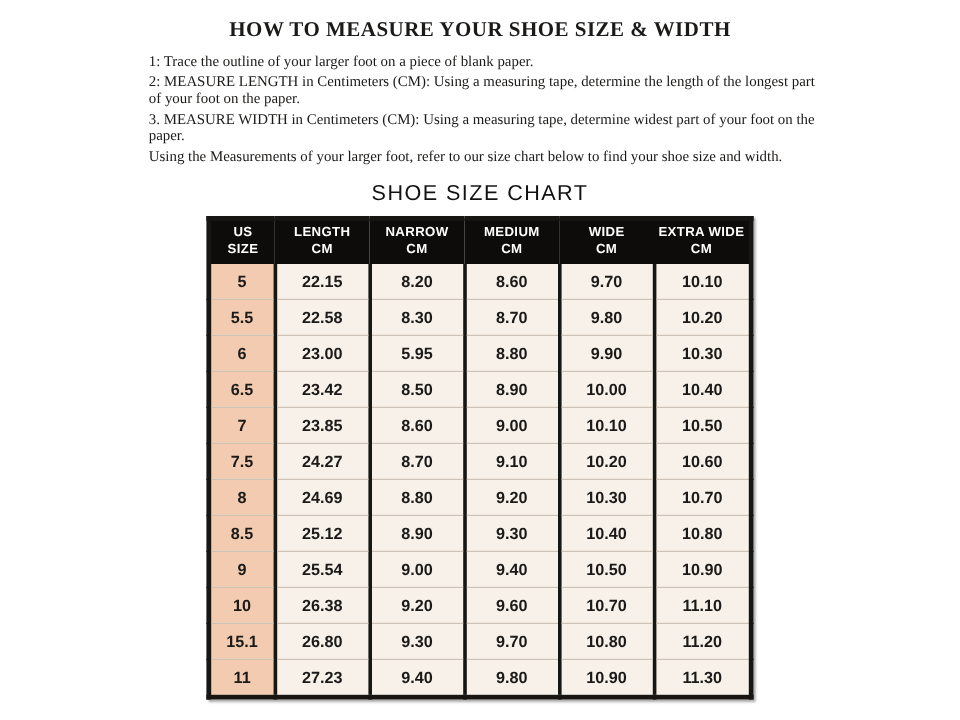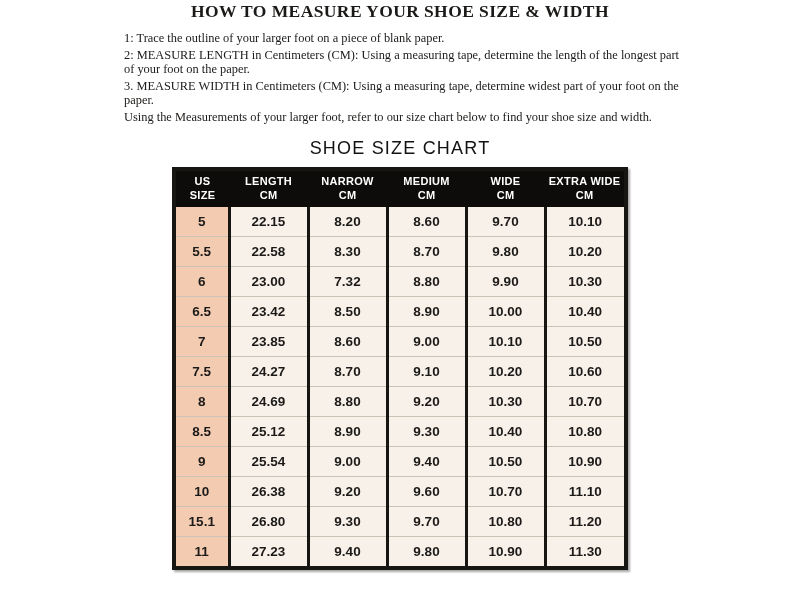--- a/index.html
+++ b/index.html
@@ -9,21 +9,21 @@
     height: 600px;
     background: #ffffff;
     overflow: hidden;
     font-family: "Liberation Serif", serif;
     color: var(--text, #1c1a18);
   }
   .doc {
     width: 800px;
     height: 600px;
     box-sizing: border-box;
-    padding-top: 1px;
+    padding-top: 14px;
   }
   .page-title {
     margin: 0;
     text-align: center;
     font-family: "Liberation Serif", serif;
     font-size: 17.5px;
     font-weight: bold;
     letter-spacing: 0.4px;
     color: var(--text, #1c1a18);
   }
@@ -142,21 +142,21 @@
           <td class="size-col">5.5</td>
           <td>22.58</td>
           <td>8.30</td>
           <td>8.70</td>
           <td>9.80</td>
           <td>10.20</td>
         </tr>
         <tr>
           <td class="size-col">6</td>
           <td>23.00</td>
-          <td>7.32</td>
+          <td>5.95</td>
           <td>8.80</td>
           <td>9.90</td>
           <td>10.30</td>
         </tr>
         <tr>
           <td class="size-col">6.5</td>
           <td>23.42</td>
           <td>8.50</td>
           <td>8.90</td>
           <td>10.00</td>

